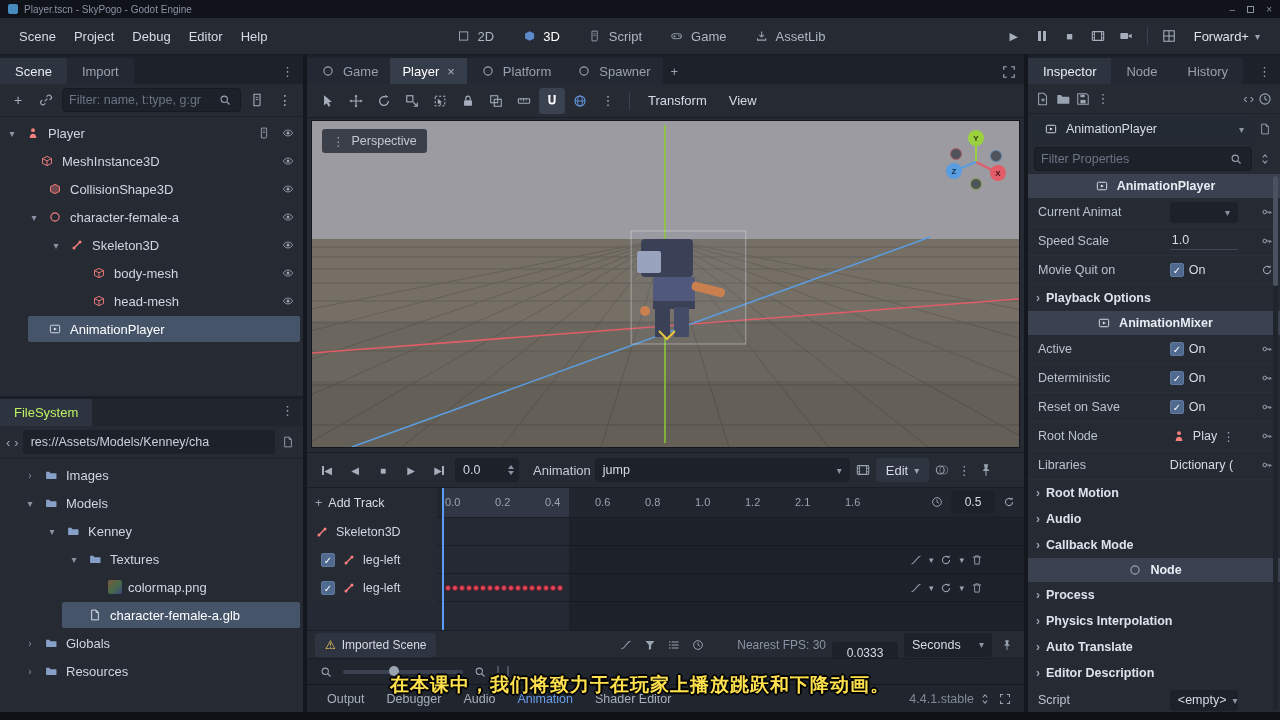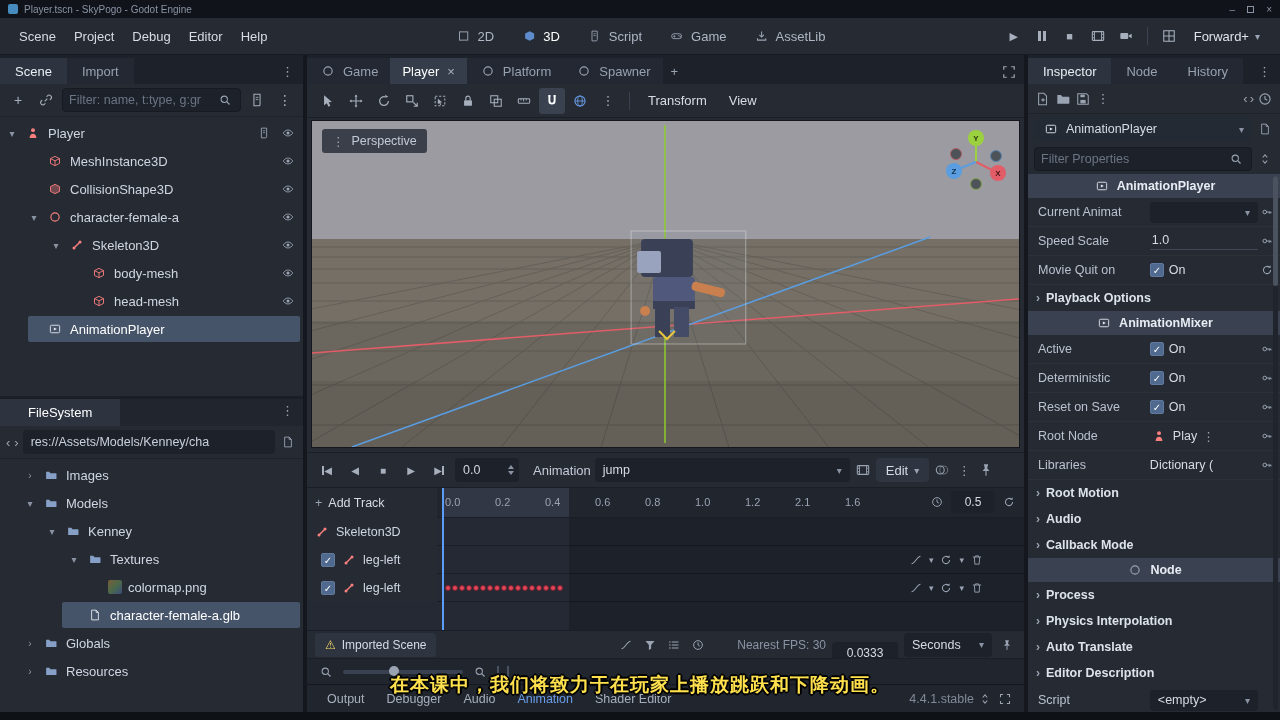--- a/index.html
+++ b/index.html
@@ -60,21 +60,21 @@
   .tree-label { color:#cfd6e2; font-size:13px; white-space:nowrap; overflow:hidden; text-overflow:ellipsis; }
   .c-salmon { color:#fc7f7f; }
   .c-white { color:#e4e8ef; }
   .c-folder { color:#86a0c8; }
   .thumb { width:14px; height:14px; border-radius:2px; flex:none;
     background:linear-gradient(135deg,#7a5a3a,#4a6a4a 50%,#3a4a7a); }
 
   
   .fs-dock { flex:1; display:flex; flex-direction:column; border-top:3px solid #1a1e26; min-height:0; }
   .fs-title { height:27px; display:flex; align-items:center; background:#21262e; flex:none; }
-  .title-tab { height:27px; display:flex; align-items:center; padding:0 28px; background:#2d333f; color:#ffffff; }
+  .title-tab { height:27px; display:flex; align-items:center; padding:0 14px; background:#2d333f; color:#bef264; }
   .path-box { flex:1; height:24px; background:#1d2129; border-radius:4px; display:flex; align-items:center; padding:0 8px;
     font-size:12.5px; color:#c9d0dd; white-space:nowrap; overflow:hidden; min-width:0; }
 
   
   .vp-tab { height:26px; display:flex; align-items:center; gap:6px; padding:0 12px; color:#98a1b0; background:#232832; font-size:13px; }
   .vp-tab.active { background:#363d4a; color:#fff; }
   .close-x { color:#aab1bf; margin-left:2px; }
   .vp-toolbar { height:34px; display:flex; align-items:center; gap:2px; padding:0 8px; border-bottom:1px solid #1a1e26; flex:none; }
   .vtool { width:26px; height:26px; display:flex; align-items:center; justify-content:center; color:#a7afbd; border-radius:3px; }
   .vtool.active { background:#3a4250; color:#fff; }
@@ -134,21 +134,21 @@
   .btab.active { color:#699ce8; }
   .version { color:#828a99; margin-left:auto; }
 
   
   .insp-toolbar { height:30px; display:flex; align-items:center; gap:2px; padding:0 6px; border-bottom:1px solid #1e232b; flex:none; }
   .insp-row { height:30px; display:flex; align-items:center; gap:4px; padding:2px 6px; flex:none; }
   .obj-dd { flex:1; min-width:0; background:#242a34; }
   .insp-body { flex:1; overflow:hidden; position:relative; min-height:0; }
   .cat-row { height:24px; background:#3a4150; display:flex; align-items:center; justify-content:center; gap:6px;
     font-weight:bold; font-size:12.5px; color:#e8ecf3; }
-  .prop { height:29px; display:flex; align-items:center; padding:0 4px 0 10px; border-bottom:1px solid rgba(255,255,255,.03); }
+  .prop { height:29px; display:flex; align-items:center; padding:0 4px 0 10px; border-bottom:1px solid rgba(255,255,255,.03);gap:20px; }
   .prop-label { width:47%; flex:none; color:#bac1cf; font-size:12.5px; white-space:nowrap; overflow:hidden; text-overflow:ellipsis; }
   .prop-value { flex:1; display:flex; align-items:center; gap:5px; font-size:12.5px; color:#d6dbe5; min-width:0; }
   .prop-value .dd { flex:1; height:21px; min-width:0; }
   .numfield { flex:1; border-bottom:1px solid #3f4755; padding:1px 2px 2px; }
   .keyslot { width:18px; flex:none; display:flex; justify-content:center; color:#7f8899; }
   .grp { height:26px; display:flex; align-items:center; gap:6px; padding:0 8px; font-weight:bold; font-size:12.5px; color:#dde3ec; }
   .chev { font-size:12px; color:#9aa3b2; }
   .vscroll { position:absolute; right:2px; top:2px; width:5px; bottom:2px; background:#20252d; border-radius:3px; }
   .vthumb { position:absolute; top:0; height:110px; width:5px; background:#4a5260; border-radius:3px; }
 
@@ -469,21 +469,21 @@
             <svg class="sv">
               <use href="#i-script"></use>
             </svg>
           </span>
         <span class="uicon sm">
             <svg class="sv">
               <use href="#i-eye"></use>
             </svg>
           </span>
       </div>
-      <div class="tree-row" style="padding-left:28px">
+      <div class="tree-row" style="padding-left:20px">
         <span class="arrow"></span>
         <span class="uicon sm c-salmon">
             <svg class="sv">
               <use href="#i-mesh"></use>
             </svg>
           </span>
         <span class="tree-label">MeshInstance3D</span>
         <span class="spacer"></span>
         <span class="uicon sm">
             <svg class="sv">

